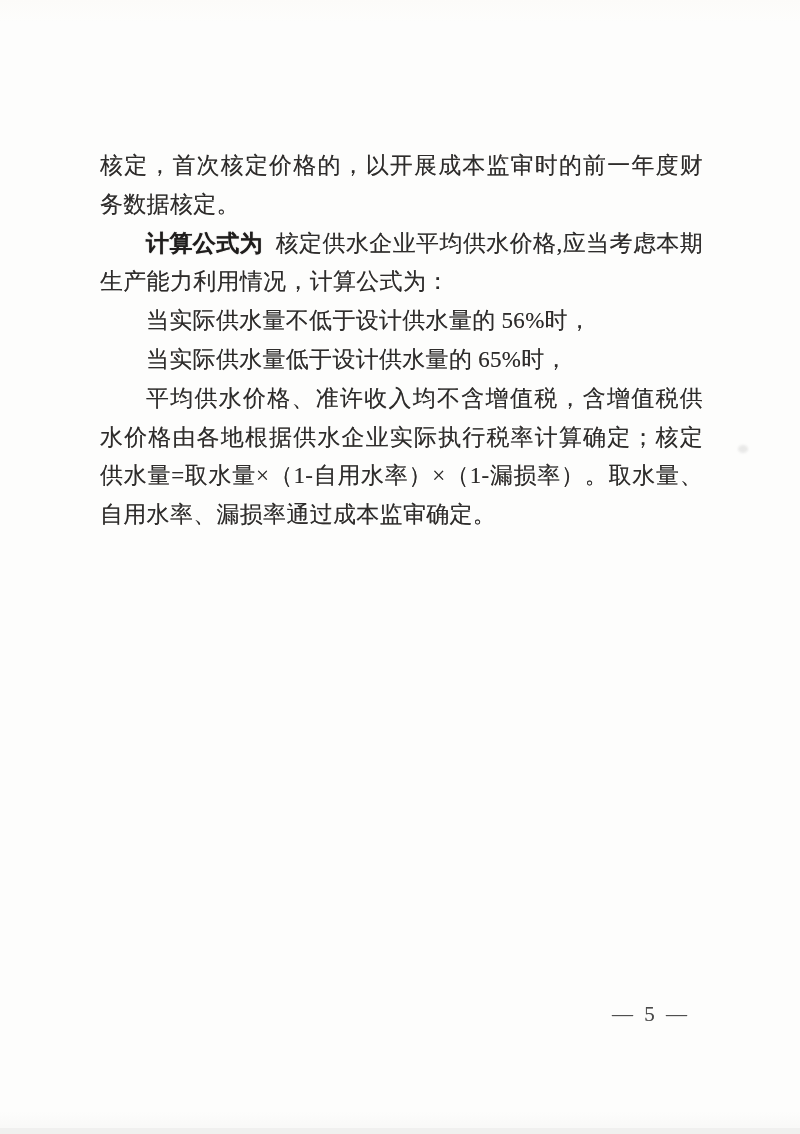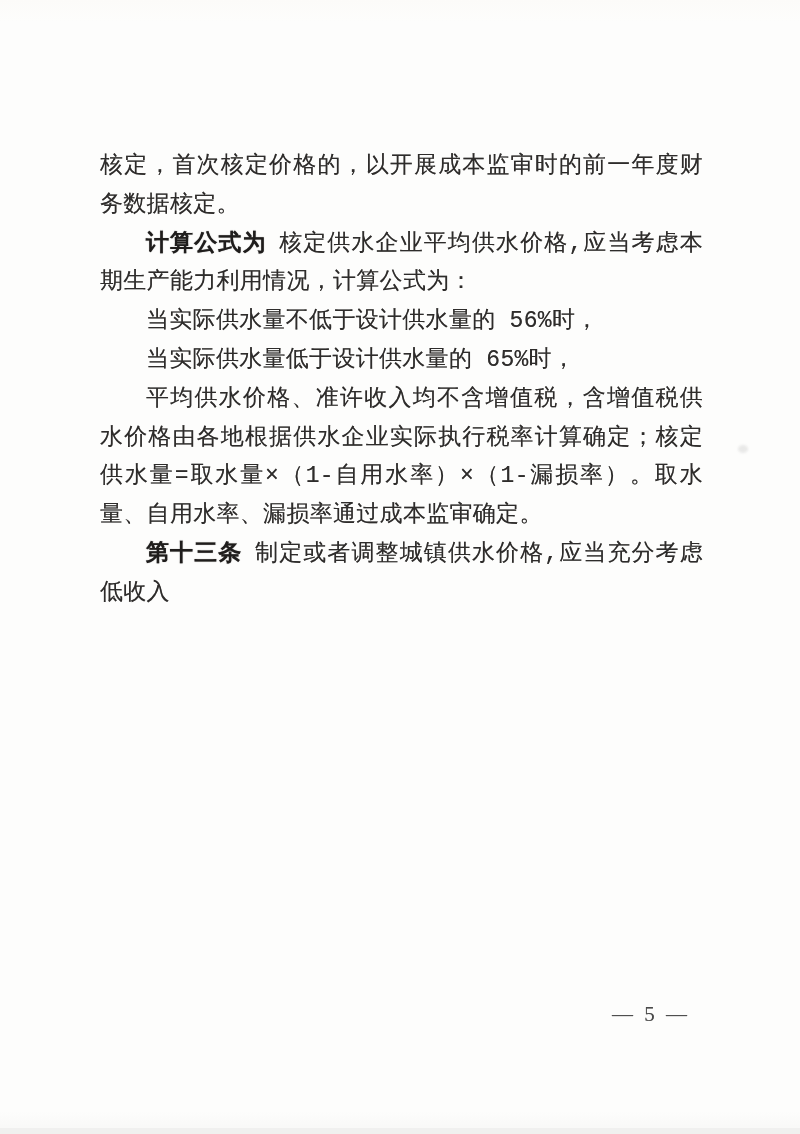--- a/index.html
+++ b/index.html
@@ -27,21 +27,20 @@
     color: #2e2c2b;
     font-size: 23px;
     line-height: 38.8px;
     text-align: justify;
     text-shadow: 0 0 0.6px rgba(60,58,56,0.55);
     letter-spacing: 0.3px;
   }
   .content p.para {
     margin: 0;
     padding: 0;
-    font-family: Liberation Mono, monospace;
   }
   .content p.para.indent {
     text-indent: 2em;
   }
   .lead {
     font-weight: bold;
     color: #1f1d1c;
     margin-right: 0.55em;
     text-shadow: 0 0 0.8px rgba(25,23,22,0.7);
   }
@@ -79,18 +78,17 @@
 </head>
 <body style="background: rgb(253, 253, 252);">
 
 <div class="page">
   <div class="content" style="color: rgb(46, 44, 43);">
       <p class="para"><span>核定，首次核定价格的，以开展成本监审时的前一年度财务数据核定。</span></p>
       <p class="para indent"><span class="lead">计算公式为</span><span>核定供水企业平均供水价格,应当考虑本期生产能力利用情况，计算公式为：</span></p>
       <p class="para indent"><span>当实际供水量不低于设计供水量的 56%时，</span></p>
       <p class="para indent"><span>当实际供水量低于设计供水量的 65%时，</span></p>
       <p class="para indent"><span>平均供水价格、准许收入均不含增值税，含增值税供水价格由各地根据供水企业实际执行税率计算确定；核定供水量=取水量×（1-自用水率）×（1-漏损率）。取水量、自用水率、漏损率通过成本监审确定。</span></p>
-      <p class="para indent"><span class="lead">第十三条</span><span>制定或者调整城镇供水价格,应当充分考虑低收入</span></p>
     </div>
   <div class="footer">— 5 —</div>
   <div class="scan-smudge"></div>
   <div class="scan-edge-bottom"></div>
 </div>
 
 </body></html>

